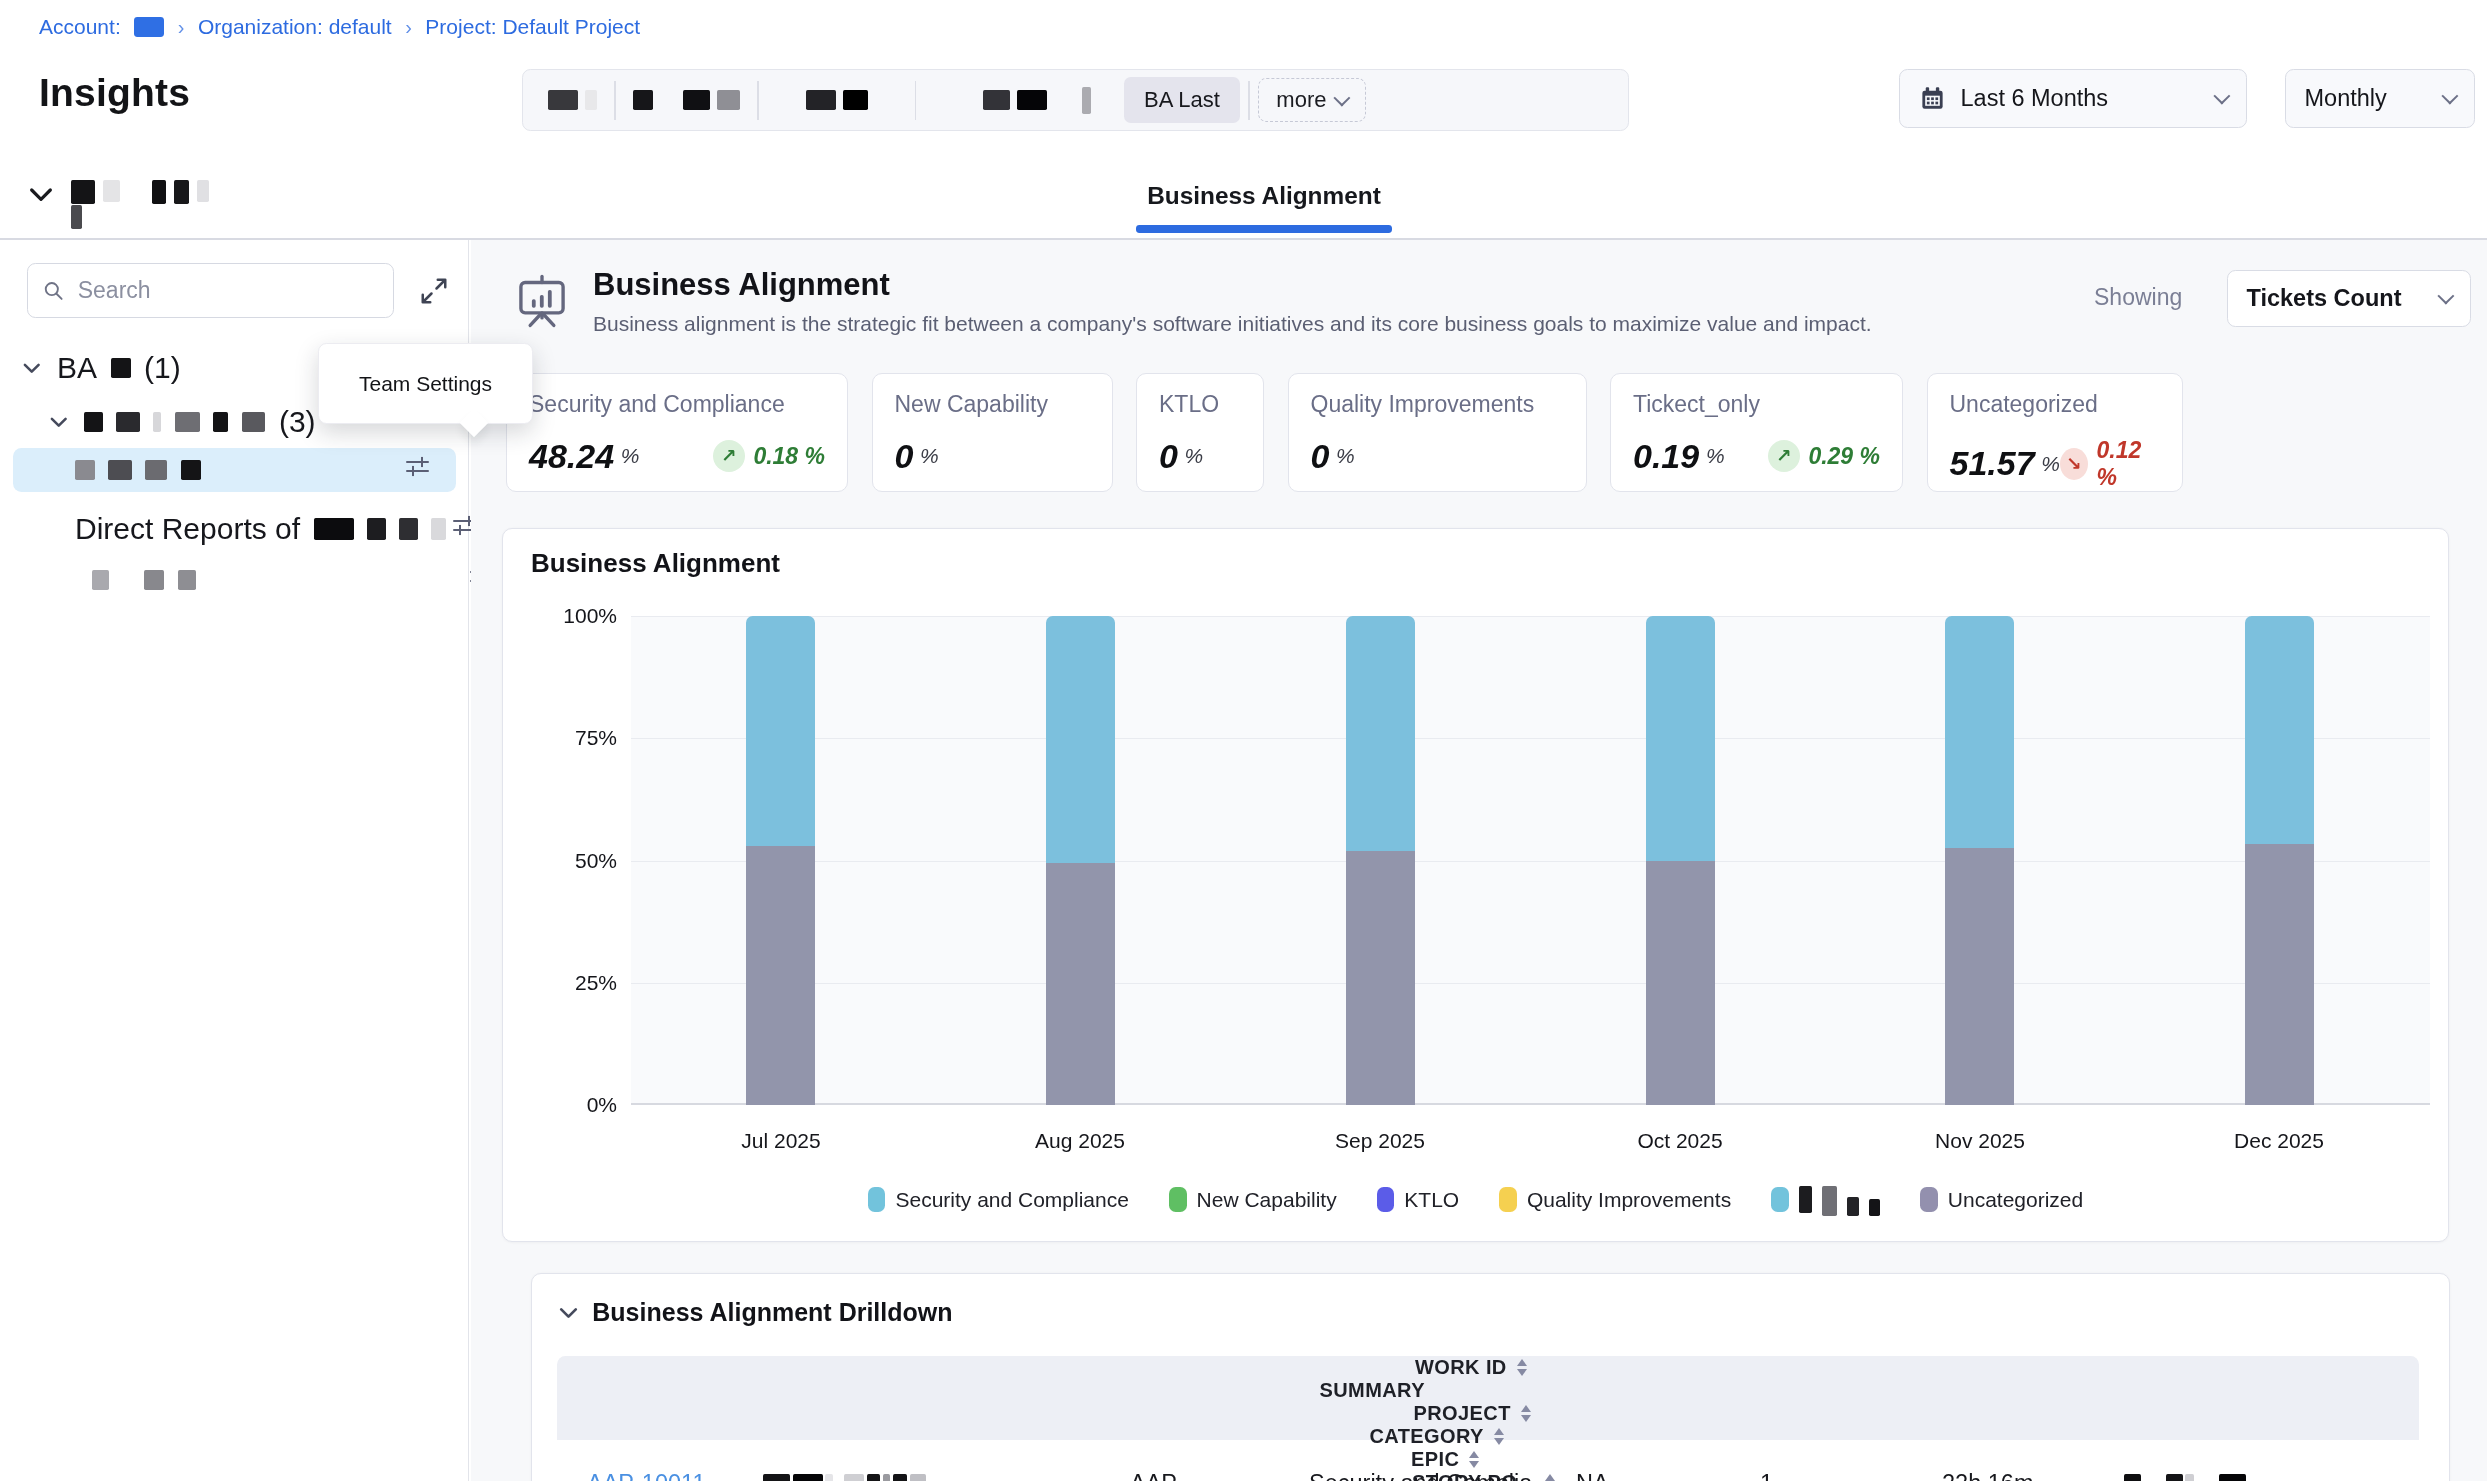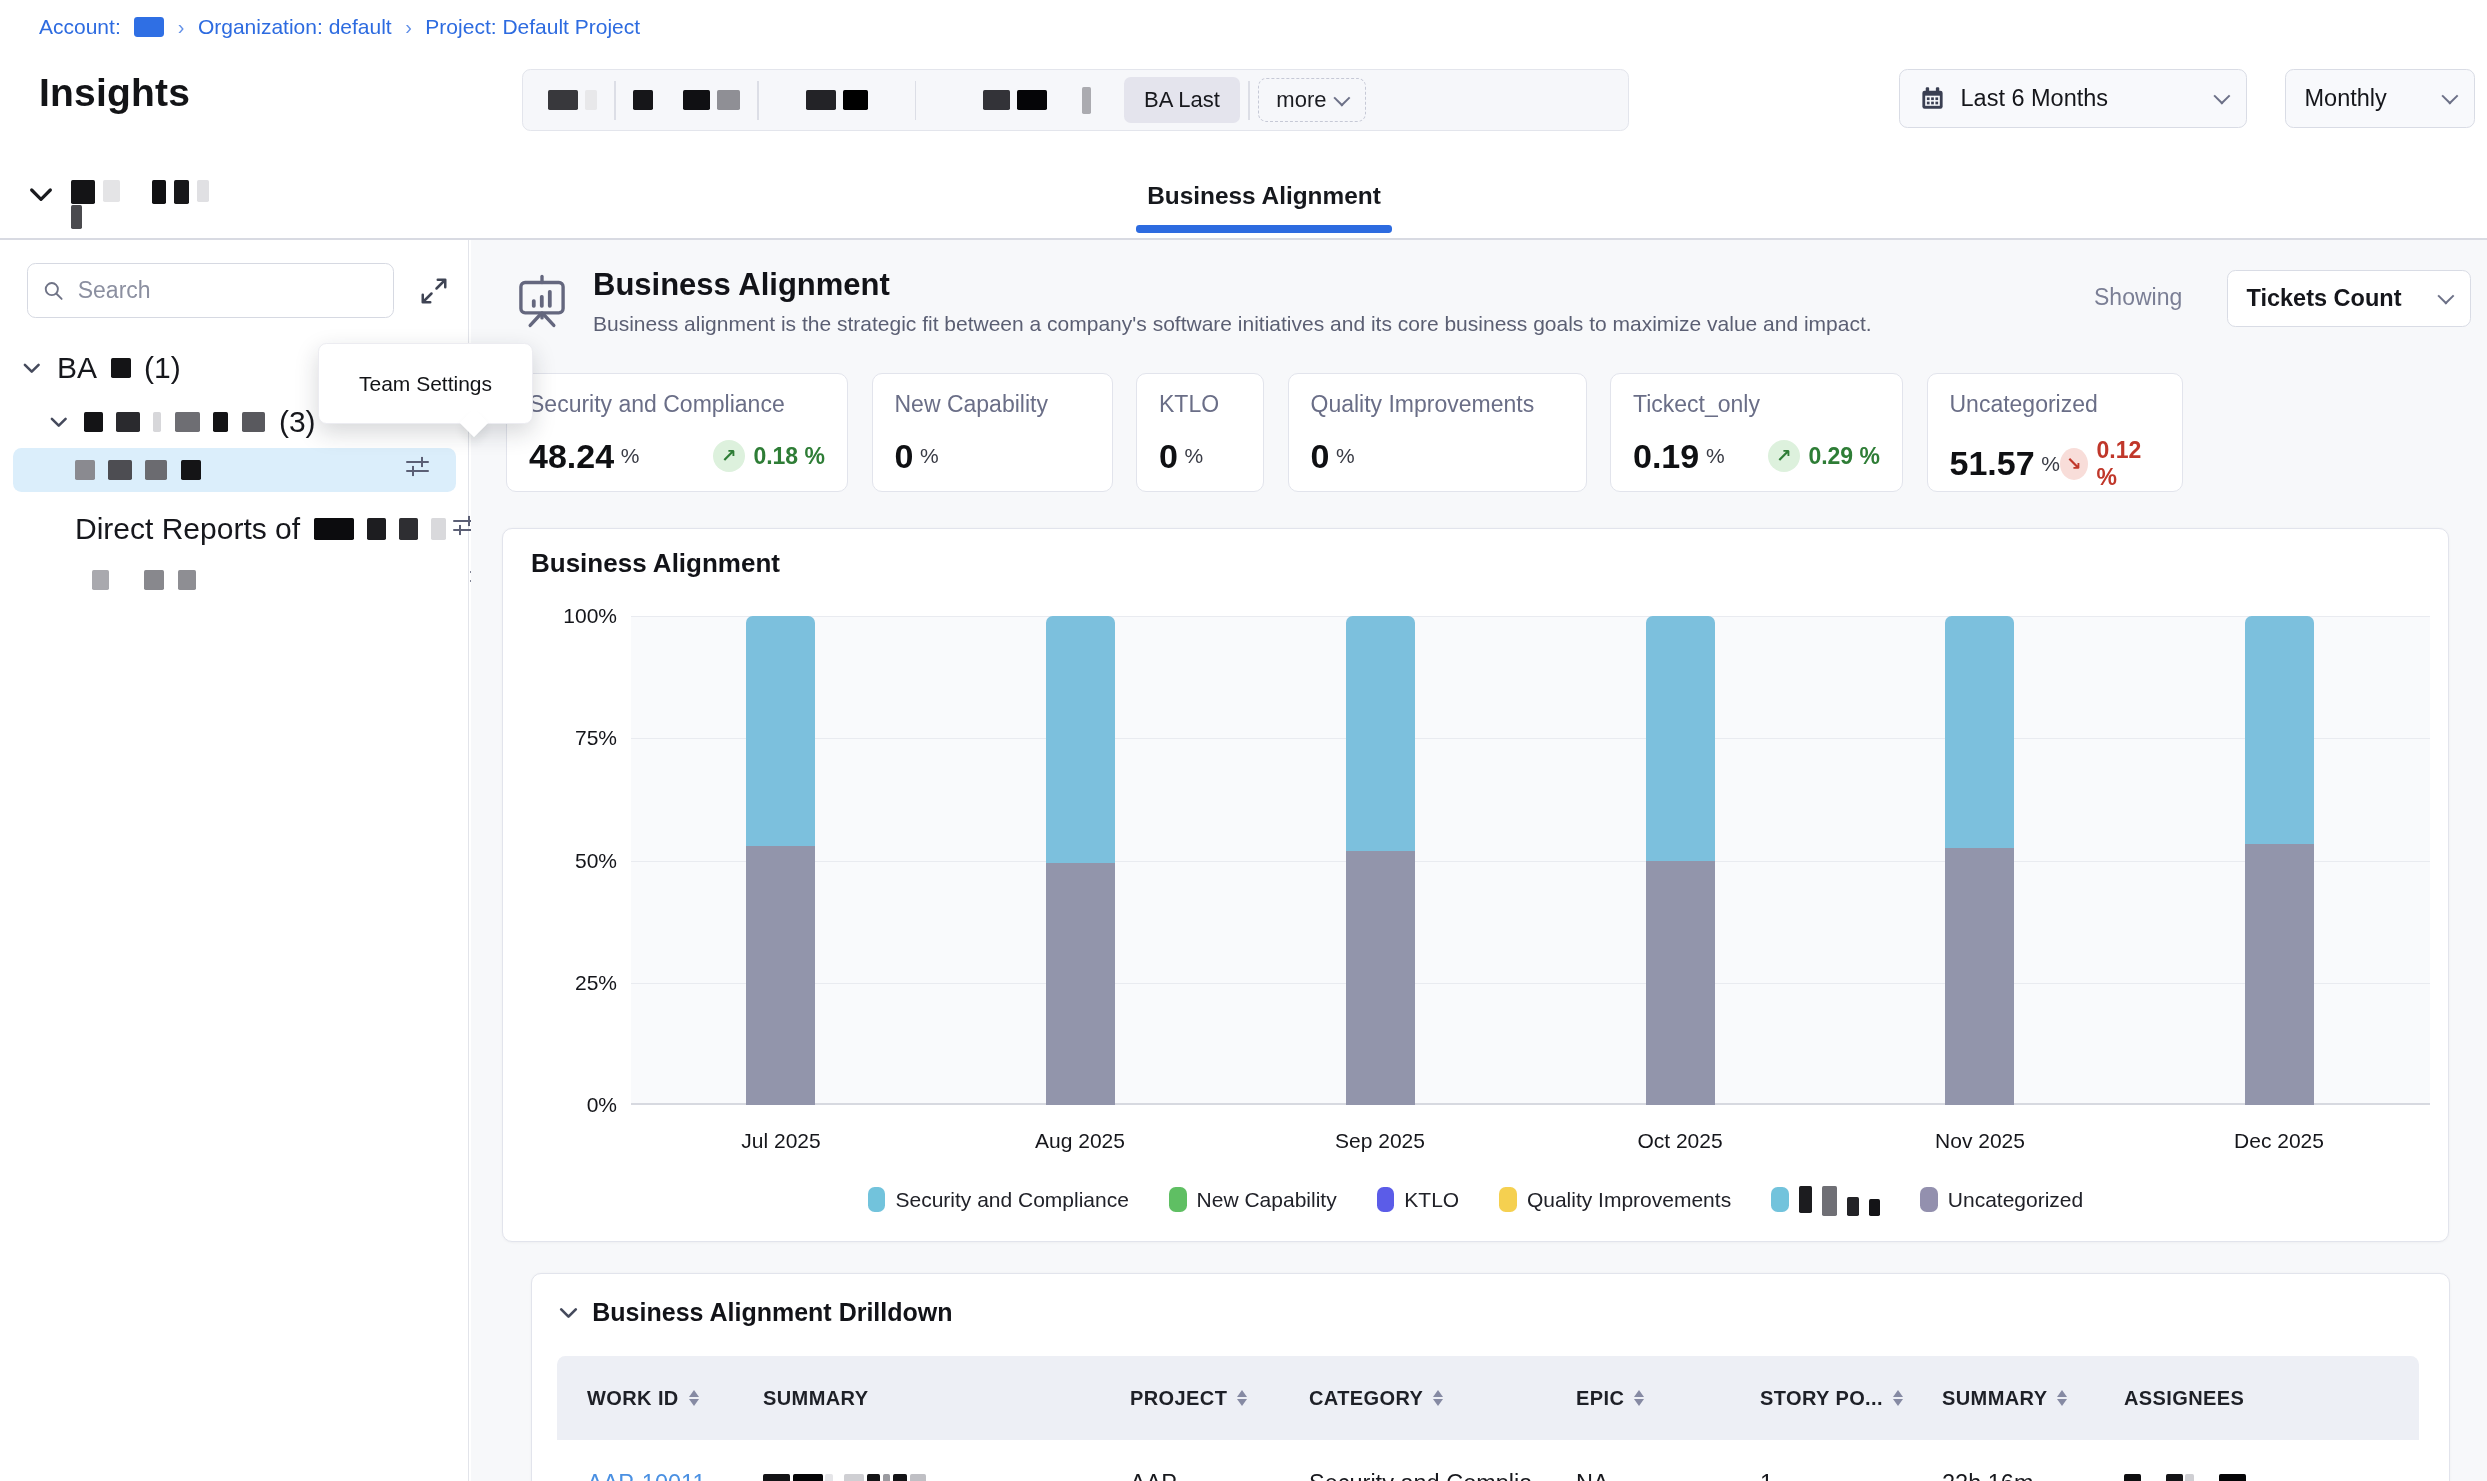--- a/index.html
+++ b/index.html
@@ -59,21 +59,21 @@
   .sec-title{position:absolute;left:122px;top:27px;font-size:31px;font-weight:700;color:#121318;}
   .sec-desc{position:absolute;left:122px;top:72px;font-size:21px;color:#5b5f73;}
   .showing-label{position:absolute;left:1623px;top:44px;font-size:23px;color:#7b7f95;}
   .showing-dd{position:absolute;left:1756px;top:30px;width:244px;height:57px;background:#ffffff;border:1.7px solid #d9dce5;
     border-radius:8.4px;display:flex;align-items:center;padding:0 18.5px;font-size:23.5px;font-weight:600;color:#15161b;}
   .showing-dd .chev{margin-left:auto;}
 
   .cards{position:absolute;left:35px;top:133px;display:flex;gap:23.5px;}
   .card{background:#ffffff;border:1.7px solid #e2e4ec;border-radius:10px;height:119px;padding:17px 22px;position:relative;}
   .card .label{font-size:23px;color:#6a6e87;white-space:nowrap;overflow:hidden;}
-  .card .vrow{display:flex;align-items:center;margin-top:18.5px;}
+  .card .vrow{display:flex;align-items:center;margin-top:18.5px;font-style:italic;}
   .card .val{font-size:34px;font-weight:700;color:#0f1013;}
   .card .unit{font-size:21px;color:#3a3c46;margin-left:6.7px;}
   .delta{display:flex;align-items:center;gap:8.4px;margin-left:auto;font-size:23px;font-weight:700;}
   .delta .dot{width:32px;height:32px;border-radius:50%;display:flex;align-items:center;justify-content:center;font-size:18.5px;font-weight:700;}
   .delta.up{color:#2e7d36;} .delta.up .dot{background:#ddf1dd;color:#2e7d36;}
   .delta.down{color:#c0372a;} .delta.down .dot{background:#f8ddd9;color:#c0372a;}
 
   .chart-card{position:absolute;left:31px;top:288px;width:1947px;height:714px;background:#ffffff;
     border:1.7px solid #e2e4ec;border-radius:10px;box-shadow:0 0.8px 2.5px rgba(25,27,38,.04);}
   .chart-title{position:absolute;left:28px;top:18.5px;font-size:26px;font-weight:700;color:#121318;}
@@ -86,21 +86,21 @@
   .xlab{position:absolute;font-size:21px;color:#15161b;text-align:center;}
   .legend{position:absolute;left:0;top:654px;width:100%;display:flex;justify-content:center;align-items:center;gap:40px;}
   .legend-item{display:flex;align-items:center;gap:10px;font-size:21px;color:#212229;}
   .swatch{width:17.7px;height:25px;border-radius:6.7px;}
 
   .drill-card{position:absolute;left:60px;top:1033px;width:1919px;height:353px;background:#ffffff;
     border:1.7px solid #e2e4ec;border-radius:10px;box-shadow:0 0.8px 2.5px rgba(25,27,38,.04);}
   .drill-head{position:absolute;left:23.5px;top:23.5px;display:flex;align-items:center;gap:11.8px;
     font-size:25px;font-weight:700;color:#121318;}
   .dtable{position:absolute;left:25px;top:82px;width:1862px;}
-  .thead{display:flex;background:#edeff5;border-radius:8.4px 8.4px 0 0;height:84px;align-items:center;padding-left:30px;}
+  .thead{display:flex;background:#edeff5;border-radius:8.4px 8.4px 0 0;height:84px;align-items:center;padding-left:30px;flex-direction:column;}
   .th{display:flex;align-items:center;gap:10px;font-size:20px;font-weight:700;color:#1e2027;letter-spacing:0.4px;}
   .trow{display:flex;align-items:center;height:87px;padding-left:30px;font-size:23.5px;color:#17181d;background:#fff;}
   .tcell{white-space:nowrap;overflow:hidden;}
   .link{color:#4a90e2;}
   .sorticon{display:flex;flex-direction:column;gap:2.5px;}
   .sorticon i{width:0;height:0;border-left:5.9px solid transparent;border-right:5.9px solid transparent;display:block;}
   .sorticon .u{border-bottom:7.6px solid #868aa3;}
   .sorticon .d{border-top:7.6px solid #868aa3;}
 
   .redact{display:inline-block;border-radius:1.7px;}

